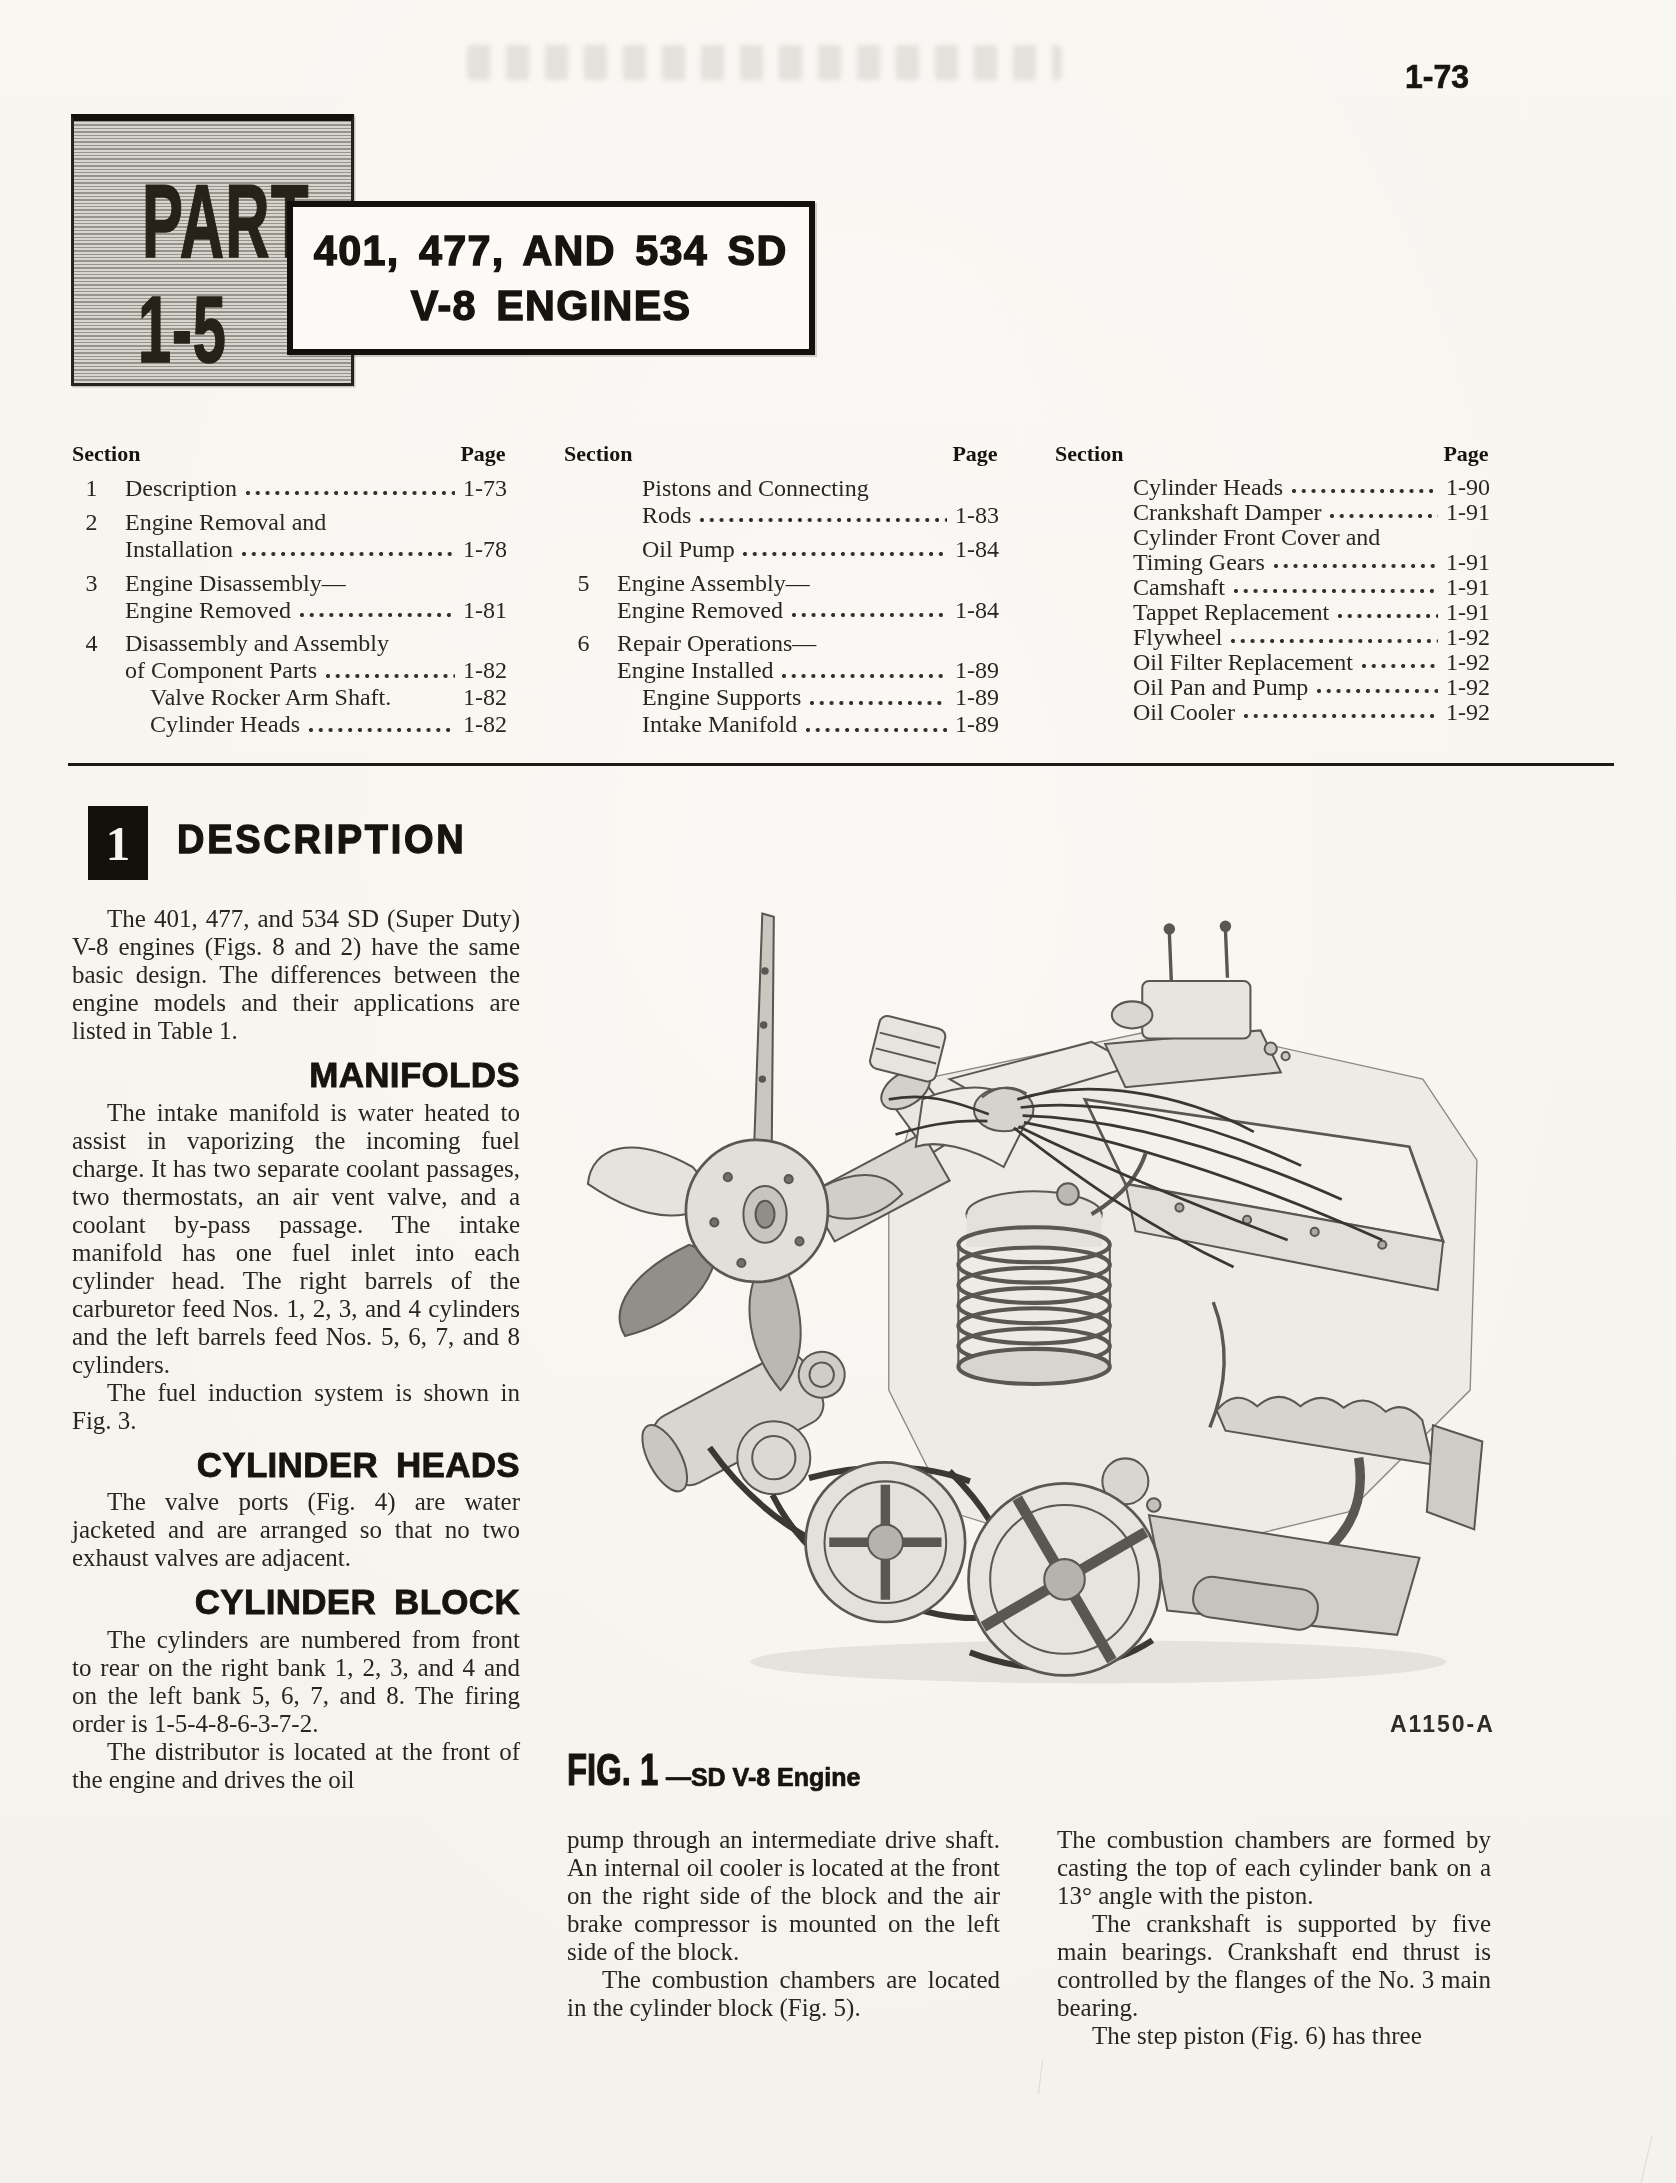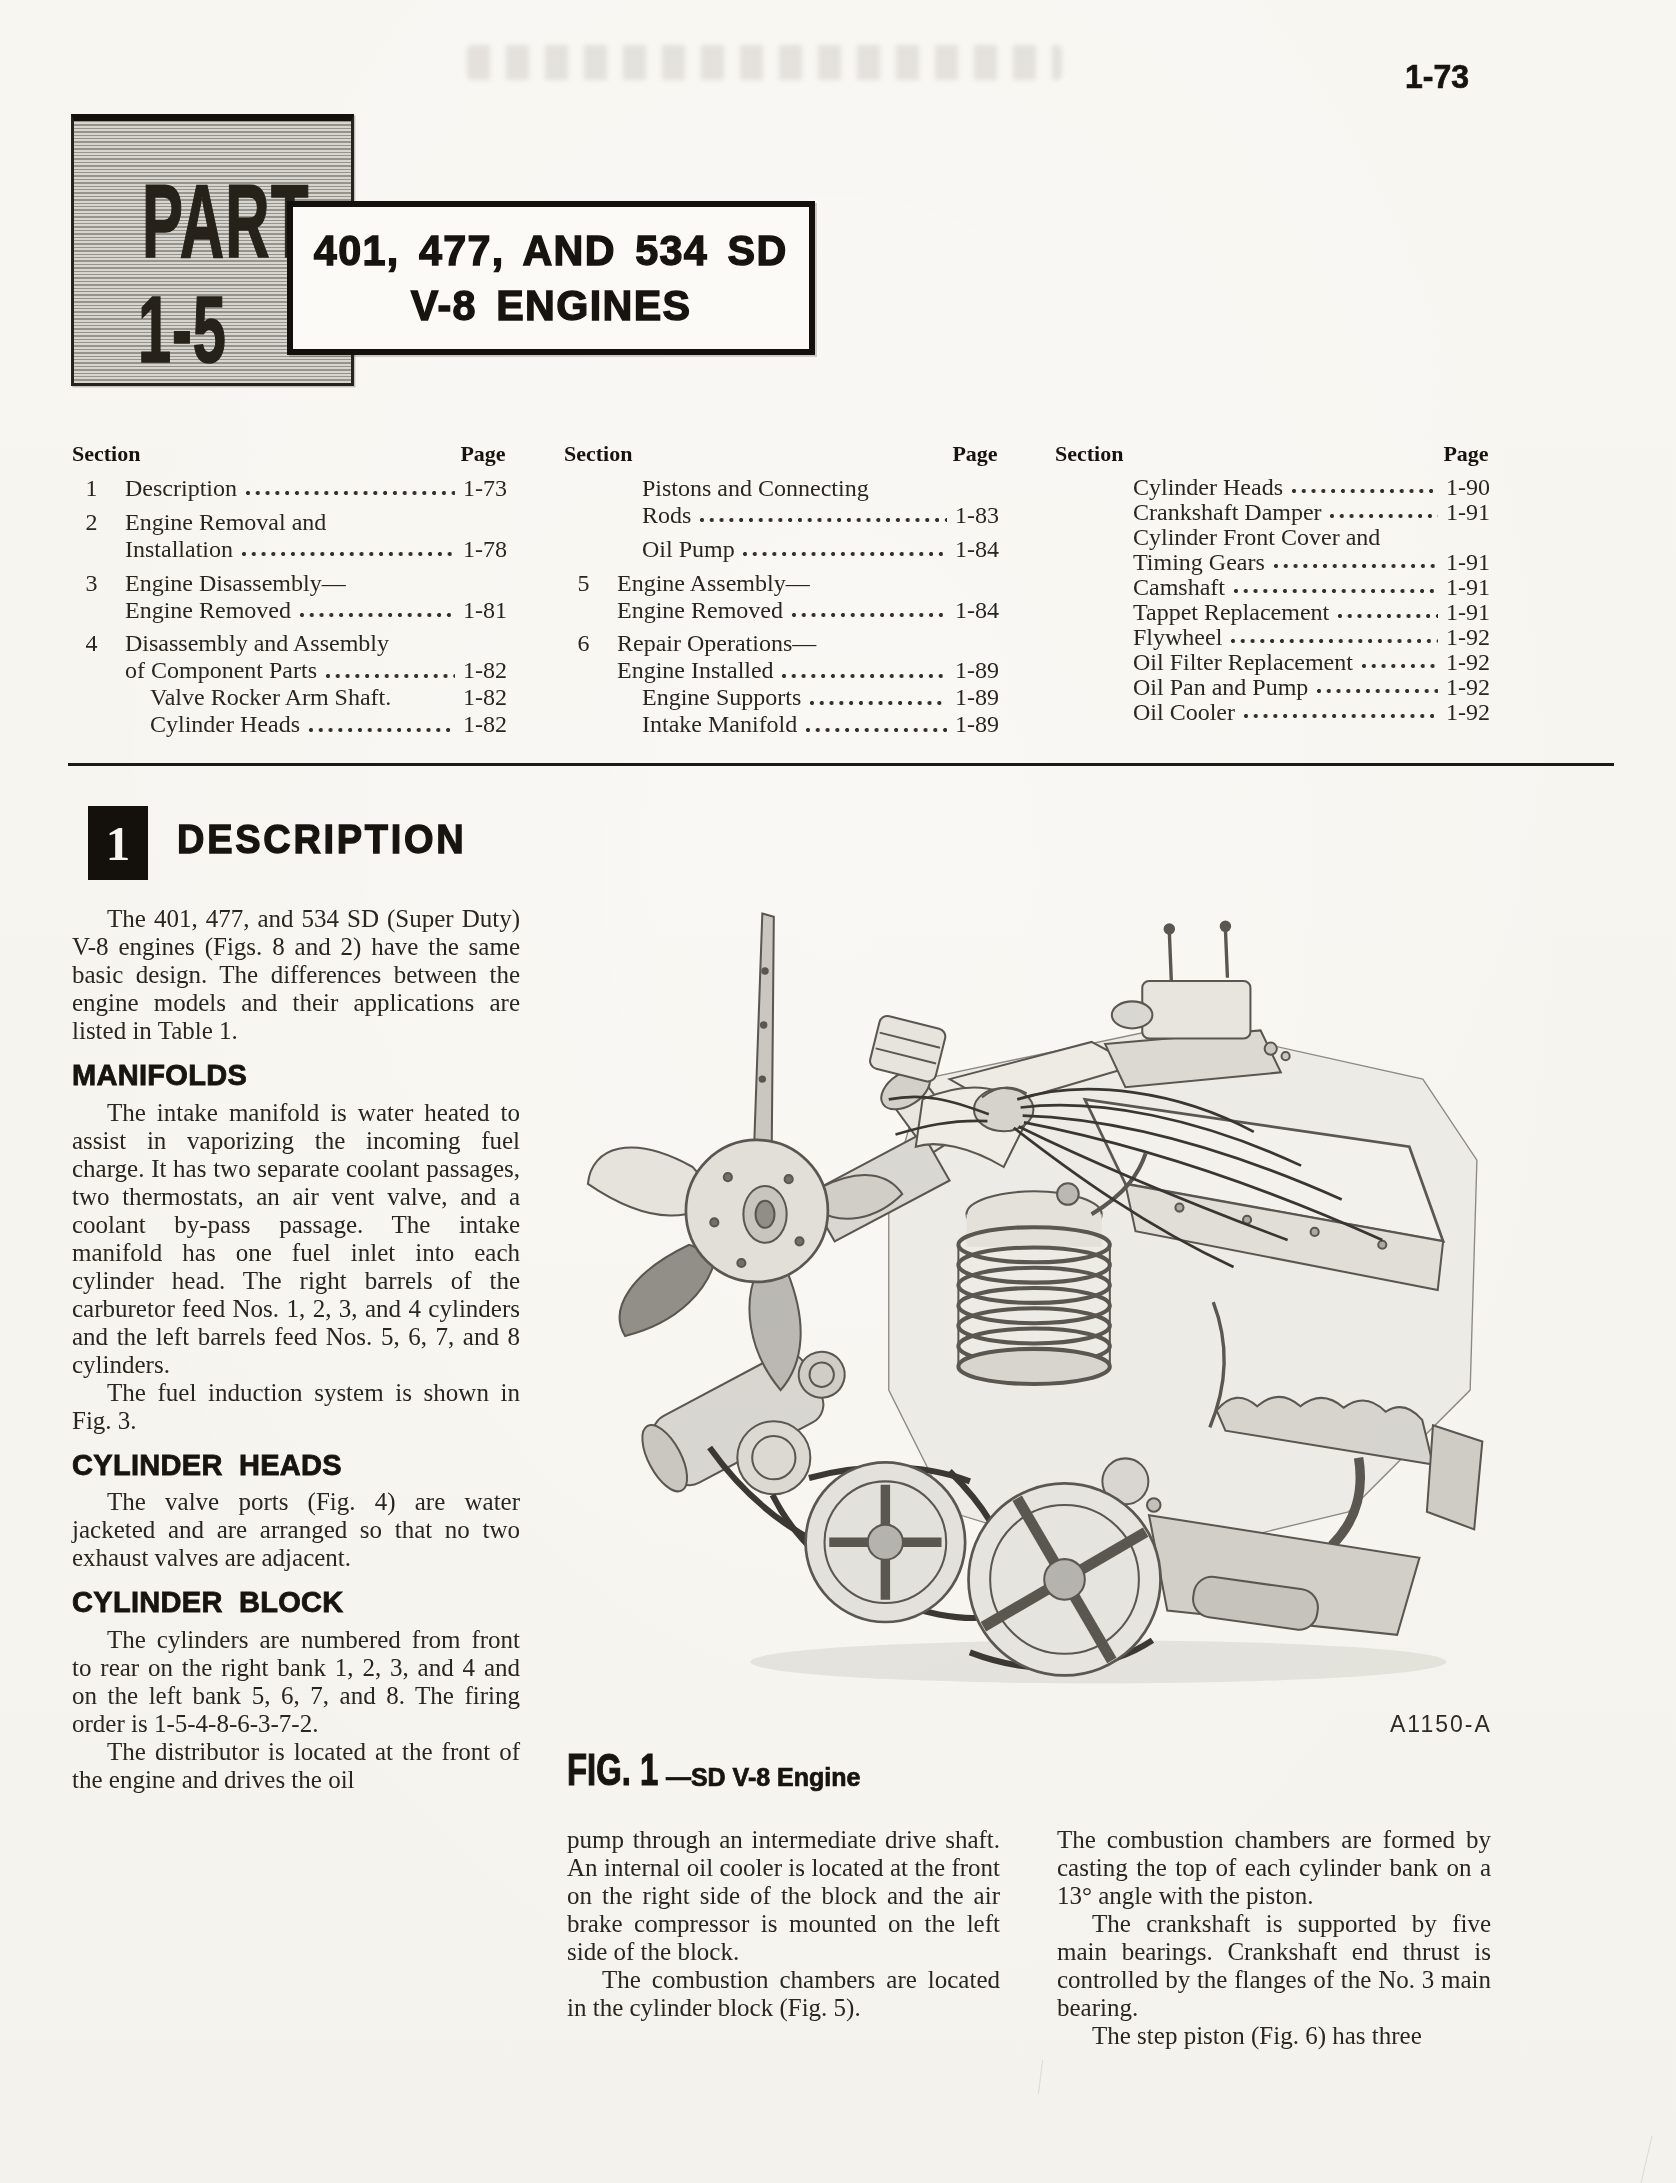--- a/index.html
+++ b/index.html
@@ -107,30 +107,30 @@
   }
   
   .col{position:absolute;font-size:25px;line-height:28px;text-align:justify;}
   .left-col{left:72px;top:905px;width:448px;}
   .mid-col{left:567px;top:1826px;width:433px;}
   .right-col{left:1057px;top:1826px;width:434px;}
   .p{margin:0;}
   .p.indent{text-indent:35px;}
   .subhead{
     font-family:"Liberation Sans","DejaVu Sans",sans-serif;
-    font-weight:bold;font-size:29px;letter-spacing:0.3px;word-spacing:8px;
+    font-weight:bold;font-size:35px;letter-spacing:0.3px;word-spacing:8px;
     color:var(--heading-ink);-webkit-text-stroke:0.8px var(--heading-ink);
-    margin:16px 0 9.5px;text-align:left;
+    margin:16px 0 9.5px;text-align:right;
   }
   
   .figure{position:absolute;left:571px;top:876px;width:960px;height:822px;opacity:.97;}
   .ref-code{
     position:absolute;left:1390px;top:1711px;
     font-family:"Liberation Sans","DejaVu Sans",sans-serif;
-    font-weight:normal;font-size:23px;letter-spacing:2px;color:#2e2a24;
+    font-weight:bold;font-size:23px;letter-spacing:2px;color:#2e2a24;
   }
   .fig-caption{position:absolute;left:567px;top:1749px;white-space:nowrap;}
   .fig-label{
     font-family:"Liberation Sans","DejaVu Sans",sans-serif;
     font-weight:bold;font-size:41px;letter-spacing:0px;color:var(--heading-ink);
     -webkit-text-stroke:1.1px var(--heading-ink);
     display:inline-block;transform:scaleX(.8) scaleY(1.08);transform-origin:left bottom;
     margin-right:-15px;
   }
   .fig-rest{

